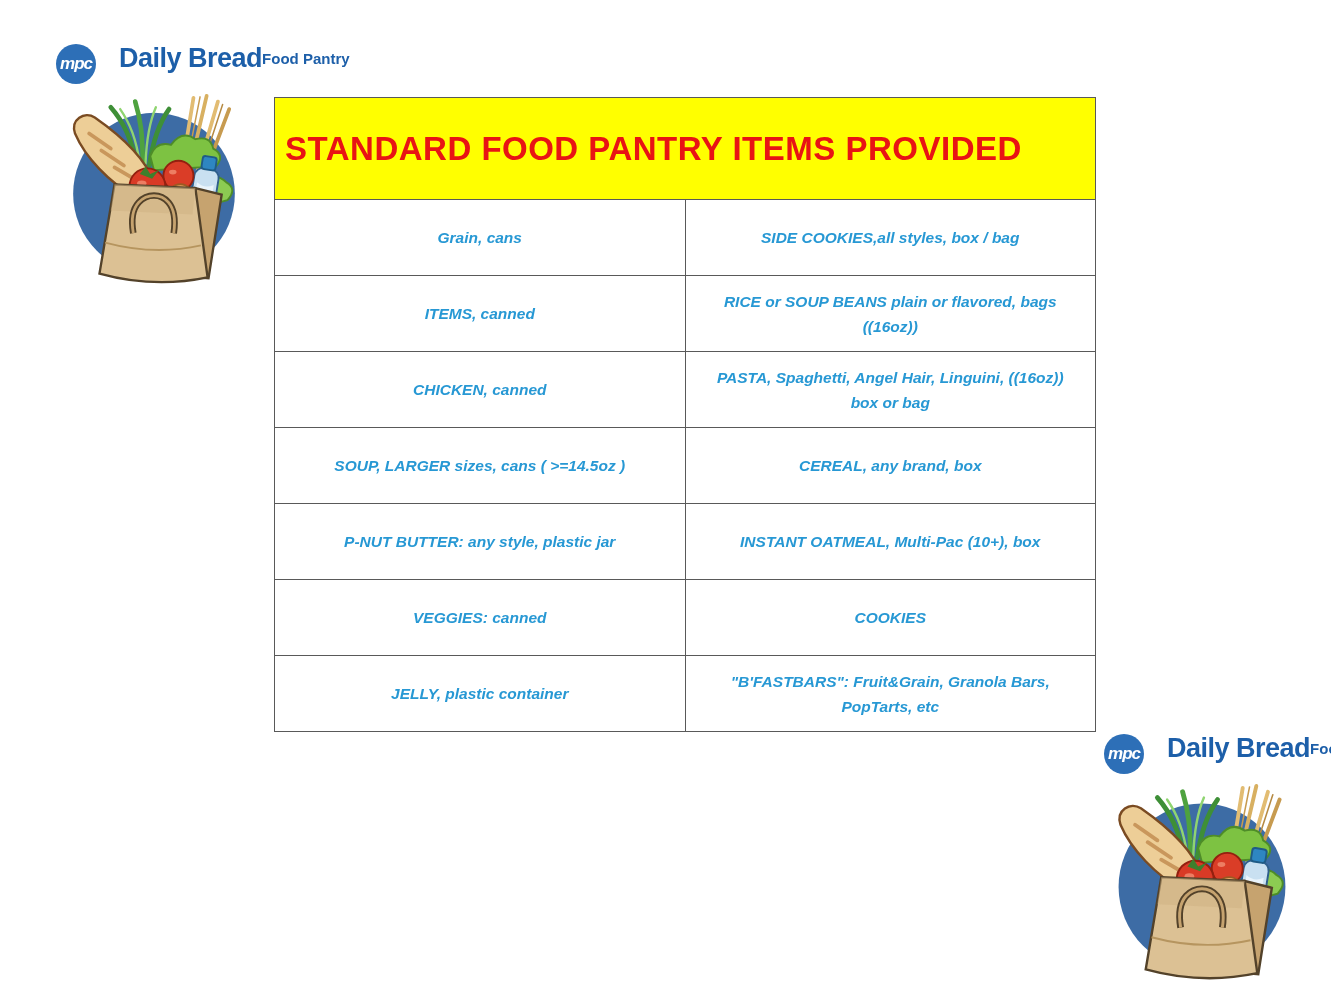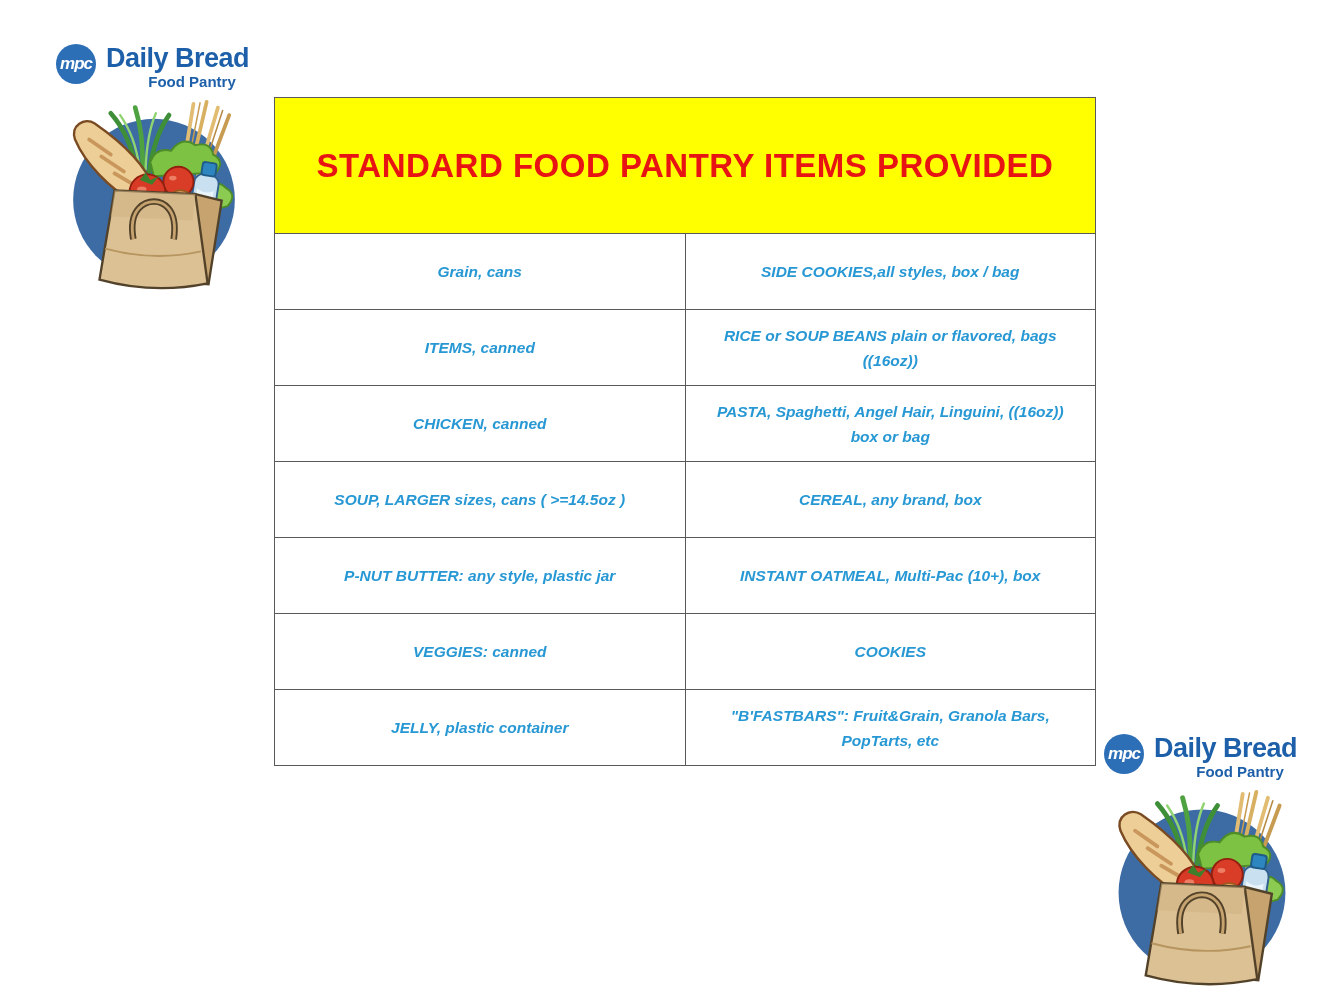--- a/index.html
+++ b/index.html
@@ -10,51 +10,51 @@
 
   
   table.pantry {
     position:absolute; left:274px; top:97px; width:822px;
     border-collapse:collapse; table-layout:fixed;
   }
   table.pantry td { border:1px solid var(--table-border,#595959); }
   tr.title-row td {
     height:101px; background:var(--header-bg,#FFFF00);
     color:var(--header-text,#E81414);
-    font-size:33px; font-weight:700; text-align:center;
-    letter-spacing:0.5px; padding:17px 10px;
+    font-size:33px; font-weight:700; text-align:left;
+    letter-spacing:0.5px; padding:0 10px;
   }
   tr.item-row td {
     height:75px; width:50%;
     text-align:center; vertical-align:middle;
     color:var(--cell-text,#2798D4);
     font-weight:700; font-style:italic;
     font-size:15.5px; line-height:25px;
     padding:0 16px;
   }
 
   
   .logo { position:absolute; width:196px; }
   .logo-top    { left:56px;  top:44px;  }
   .logo-bottom { left:1104px; top:734px; }
-  .logo-head { display:flex; align-items:flex-start; gap:10px; }
+  .logo-head { display:flex; align-items:flex-start; gap:23px; }
   .emblem {
     flex:0 0 auto; width:40px; height:40px; border-radius:50%;
     background:var(--logo-circle-blue,#2D6FB7); color:#fff;
     font-weight:700; font-style:italic; font-size:17px; letter-spacing:-1px;
     display:flex; align-items:center; justify-content:center;
   }
-  .logo-textcol { display:flex; flex-direction:column; align-items:center; }
+  .logo-textcol { display:flex; align-items:center; }
   .logo-title {
     font-size:27px; font-weight:700; color:var(--logo-blue,#1D5FA9);
     line-height:1.05; white-space:nowrap; letter-spacing:-0.5px;
   }
   .logo-sub {
     font-size:15px; font-weight:700; color:var(--logo-blue,#1D5FA9);
-    margin-top:1px; white-space:nowrap;padding-left:29px;
+    margin-top:1px; white-space:nowrap;
   }
   svg.bag { display:block; margin:6px auto 0 auto; width:188px; height:198px; }
   .logo-bottom svg.bag { width:194px; height:204px; }
 </style>
 </head>
 <body>
 
 <div class="page">
 
   <svg width="0" height="0" style="position:absolute" aria-hidden="true">

